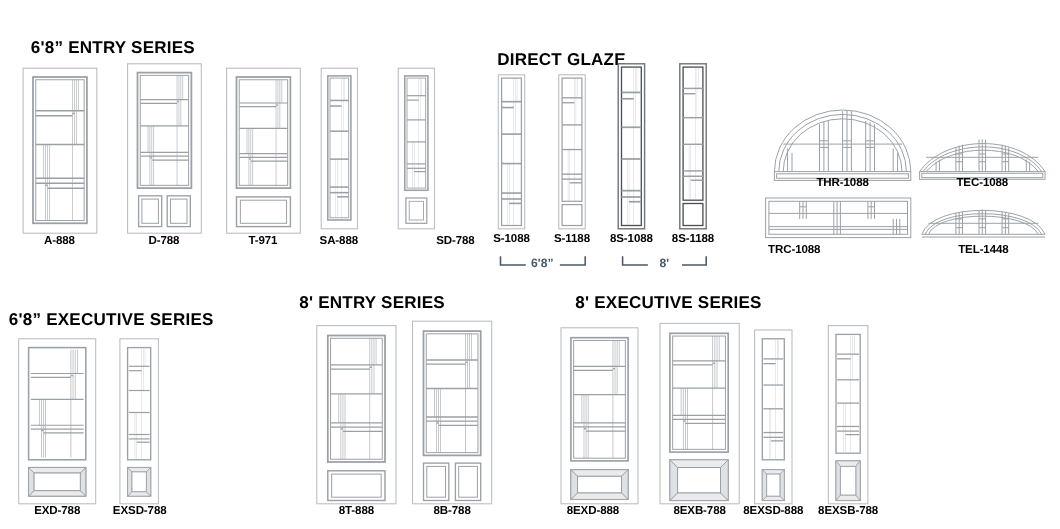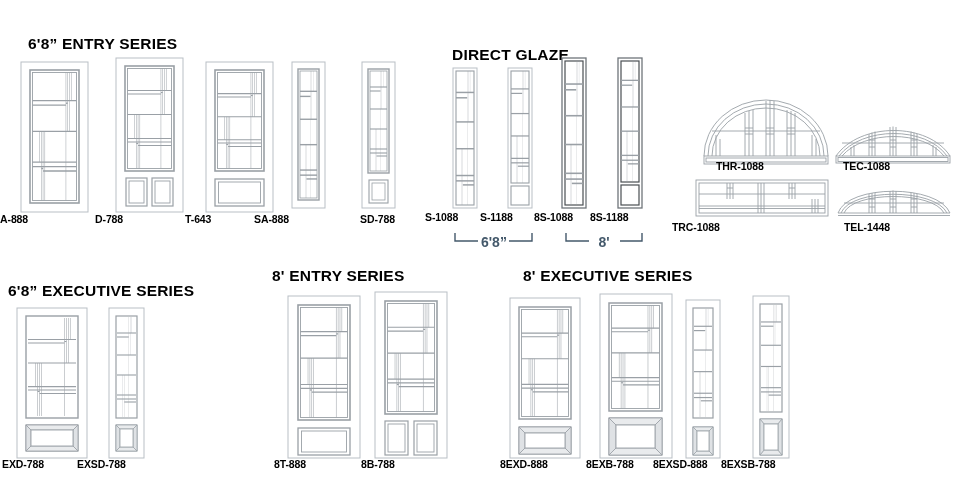--- a/index.html
+++ b/index.html
@@ -1,22 +1,22 @@
 <!DOCTYPE html>
 <html><head>
 <meta charset="utf-8">
 <style>
   html,body{margin:0;padding:0;background:#ffffff;}
   body{width:964px;height:481px;position:relative;overflow:hidden;
        font-family:"Liberation Sans","DejaVu Sans",sans-serif;color:#000;}
   .abs{position:absolute;}
   .hdr{font-weight:bold;font-size:15.5px;letter-spacing:.2px;white-space:nowrap;}
-  .lbl{font-size:10.5px;font-weight:bold;text-align:left;white-space:nowrap;
+  .lbl{font-size:10.5px;font-weight:bold;text-align:center;white-space:nowrap;
        letter-spacing:-.1px;}
-  .dimtxt{font-size:14px;font-weight:bold;color:#44596b;white-space:nowrap;}
+  .dimtxt{font-size:11px;font-weight:bold;color:#44596b;white-space:nowrap;}
   svg{display:block;overflow:visible;}
 </style>
 </head>
 <body>
 
 <div class="abs hdr" style="left:0;top:35px;margin-left:28px;">6'8” ENTRY SERIES</div>
 <div class="abs hdr" style="left:452px;top:22px;margin-top:24px;">DIRECT GLAZE</div>
 <div class="abs hdr" style="left:8px;top:282px;">6'8” EXECUTIVE SERIES</div>
 <div class="abs hdr" style="left:272px;top:267px;">8' ENTRY SERIES</div>
 <div class="abs hdr" style="left:492px;top:267px;margin-left:31px;">8' EXECUTIVE SERIES</div>
@@ -415,39 +415,39 @@
     <path d="M532,233 L532,241 L509,241"></path>
   </g>
   <g stroke="#44596b" stroke-width="1.4" fill="none">
     <path d="M566,233 L566,241 L589,241"></path>
     <path d="M642,233 L642,241 L620,241"></path>
   </g>
 </svg>
 
 <div class="abs lbl" style="left:0;top:213px;width:108px;">A-888</div>
 <div class="abs lbl" style="left:95px;top:213px;width:108px;">D-788</div>
-<div class="abs lbl" style="left:185px;top:213px;width:108px;">T-643</div>
+<div class="abs lbl" style="left:185px;top:213px;width:108px;">T-971</div>
 <div class="abs lbl" style="left:254px;top:213px;width:108px;">SA-888</div>
 <div class="abs lbl" style="left:324px;top:213px;width:108px;margin-left:36px;">SD-788</div>
 
 <div class="abs lbl" style="left:425px;top:211px;width:80px;">S-1088</div>
 <div class="abs lbl" style="left:480px;top:211px;width:80px;">S-1188</div>
 <div class="abs lbl" style="left:534px;top:211px;width:80px;">8S-1088</div>
 <div class="abs lbl" style="left:590px;top:211px;width:80px;">8S-1188</div>
 
 <div class="abs lbl" style="left:716px;top:160px;width:100px;">THR-1088</div>
 <div class="abs lbl" style="left:843px;top:160px;width:100px;">TEC-1088</div>
 <div class="abs lbl" style="left:672px;top:221px;width:100px;">TRC-1088</div>
 <div class="abs lbl" style="left:844px;top:221px;width:100px;">TEL-1448</div>
 
 <div class="abs lbl" style="left:2px;top:458px;width:100px;">EXD-788</div>
 <div class="abs lbl" style="left:77px;top:458px;width:100px;">EXSD-788</div>
 
 <div class="abs lbl" style="left:274px;top:458px;width:100px;">8T-888</div>
 <div class="abs lbl" style="left:361px;top:458px;width:100px;">8B-788</div>
 
-<div class="abs lbl" style="left:500px;top:458px;width:100px;">8EXD-888</div>
+<div class="abs lbl" style="left:489px;top:458px;width:100px;">8EXD-888</div>
 <div class="abs lbl" style="left:586px;top:458px;width:100px;">8EXB-788</div>
 <div class="abs lbl" style="left:653px;top:458px;width:100px;">8EXSD-888</div>
 <div class="abs lbl" style="left:721px;top:458px;width:100px;">8EXSB-788</div>
 
 <div class="abs dimtxt" style="left:481px;top:234px;text-align:center;width:24px;">6'8”</div>
 <div class="abs dimtxt" style="left:596px;top:234px;text-align:center;width:16px;">8'</div>
 
 </body></html>

